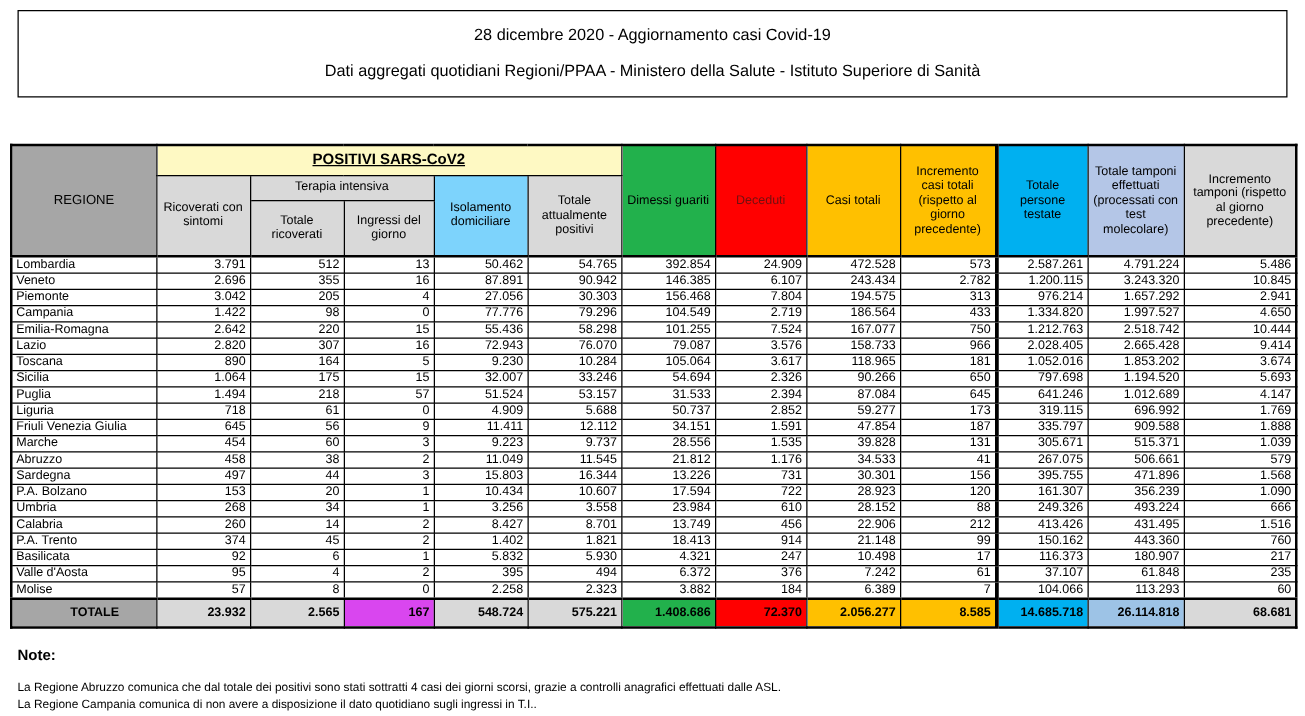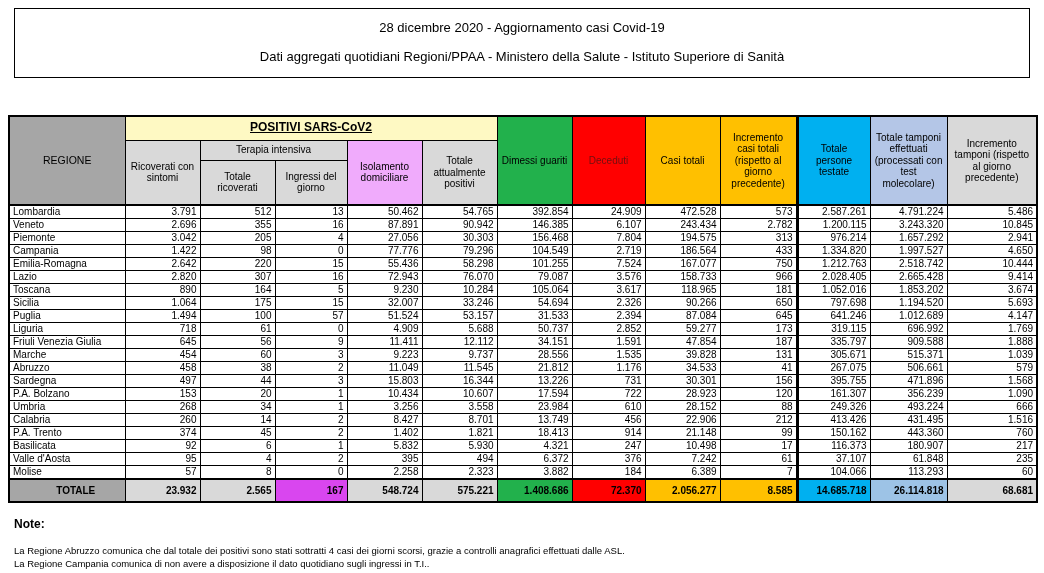--- a/index.html
+++ b/index.html
@@ -96,21 +96,21 @@
         <th rowspan="3" class="deceduti-label" style="background-color: rgb(255, 0, 0);">Deceduti</th>
         <th rowspan="3" style="background-color: rgb(255, 192, 0);">Casi totali</th>
         <th rowspan="3" style="background-color: rgb(255, 192, 0);">Incremento casi totali (rispetto al giorno precedente)</th>
         <th rowspan="3" class="sep-left" style="background-color: rgb(0, 176, 240);">Totale persone testate</th>
         <th rowspan="3" style="background-color: rgb(180, 198, 231); margin-left: 45px;">Totale tamponi effettuati (processati con test molecolare)</th>
         <th rowspan="3" style="background-color: rgb(217, 217, 217);">Incremento tamponi (rispetto al giorno precedente)</th>
       </tr>
       <tr>
         <th rowspan="2" style="background-color: rgb(217, 217, 217);">Ricoverati con sintomi</th>
         <th colspan="2" style="background-color: rgb(217, 217, 217);">Terapia intensiva</th>
-        <th rowspan="2" style="background-color: #f0abfc;">Isolamento domiciliare</th>
+        <th rowspan="2" style="background-color: #7dd3fc;">Isolamento domiciliare</th>
         <th rowspan="2" style="background-color: rgb(217, 217, 217);">Totale attualmente positivi</th>
       </tr>
       <tr>
         <th style="background-color: rgb(217, 217, 217);">Totale ricoverati</th>
         <th style="background-color: rgb(217, 217, 217);">Ingressi del giorno</th>
       </tr>
     </thead>
     <tbody id="table-body">
         <tr>
           <td class="region-cell">Lombardia</td>
@@ -228,21 +228,21 @@
           <td class="num-cell">2.326</td>
           <td class="num-cell">90.266</td>
           <td class="num-cell">650</td>
           <td class="num-cell sep-left">797.698</td>
           <td class="num-cell">1.194.520</td>
           <td class="num-cell">5.693</td>
         </tr>
         <tr>
           <td class="region-cell">Puglia</td>
           <td class="num-cell">1.494</td>
-          <td class="num-cell">100</td>
+          <td class="num-cell">218</td>
           <td class="num-cell">57</td>
           <td class="num-cell">51.524</td>
           <td class="num-cell">53.157</td>
           <td class="num-cell">31.533</td>
           <td class="num-cell">2.394</td>
           <td class="num-cell">87.084</td>
           <td class="num-cell">645</td>
           <td class="num-cell sep-left">641.246</td>
           <td class="num-cell">1.012.689</td>
           <td class="num-cell">4.147</td>

